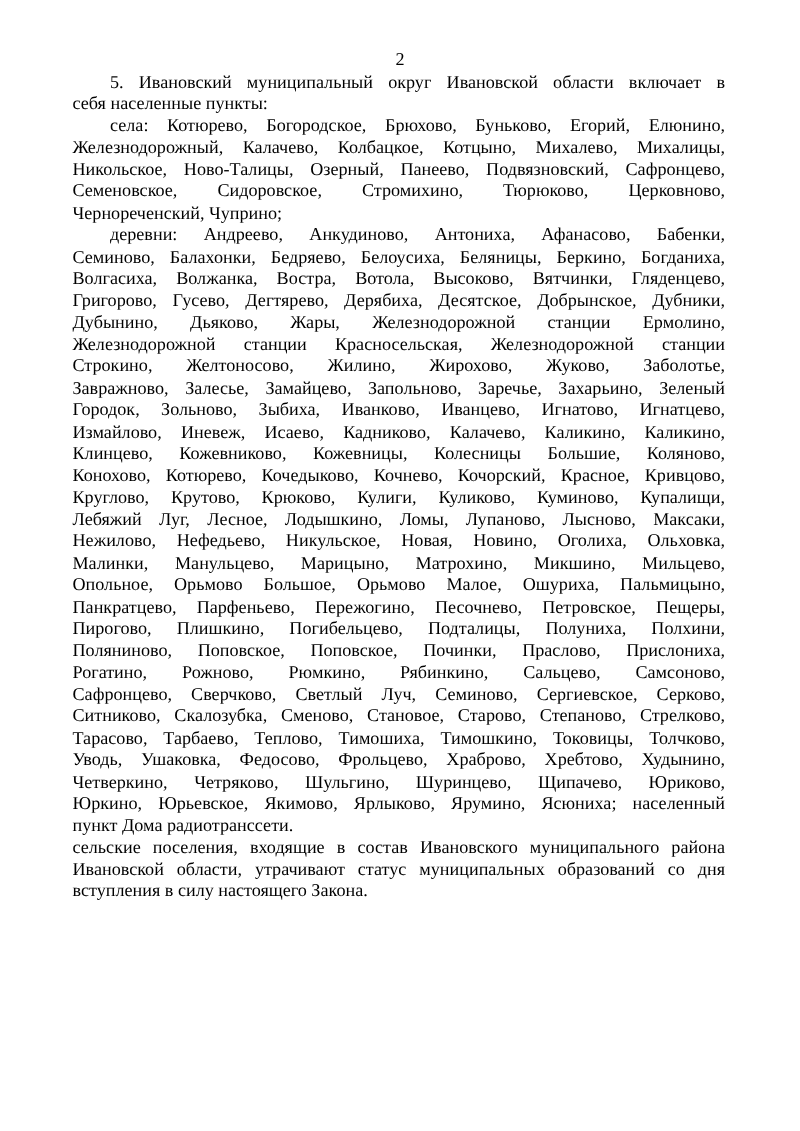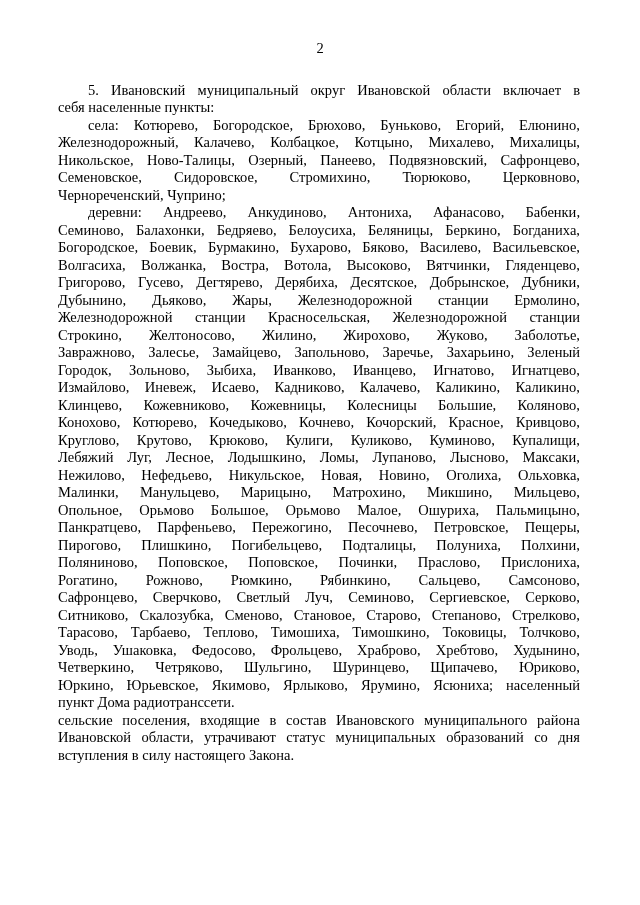--- a/index.html
+++ b/index.html
@@ -20,21 +20,20 @@
     position: relative;
     width: 640px;
     height: 905px;
     background: #ffffff;
   }
   .page-number {
     margin-top: 40px;
     text-align: center;
   }
   .content {
-    margin-top: 24px;
     margin-left: 58px;
     width: 522px;
   }
   .paragraph {
     margin: 0;
     padding: 0;
   }
   .line {
     text-align: justify;
     text-align-last: justify;
@@ -62,21 +61,20 @@
       <div class="paragraph">
         <div class="line first">села: Котюрево, Богородское, Брюхово, Буньково, Егорий, Елюнино,</div>
         <div class="line">Железнодорожный, Калачево, Колбацкое, Котцыно, Михалево, Михалицы,</div>
         <div class="line">Никольское, Ново-Талицы, Озерный, Панеево, Подвязновский, Сафронцево,</div>
         <div class="line">Семеновское, Сидоровское, Стромихино, Тюрюково, Церковново,</div>
         <div class="line last">Чернореченский, Чуприно;</div>
       </div>
       <div class="paragraph">
         <div class="line first">деревни: Андреево, Анкудиново, Антониха, Афанасово, Бабенки,</div>
         <div class="line">Семиново, Балахонки, Бедряево, Белоусиха, Беляницы, Беркино, Богданиха,</div>
-        <div class="line">Богородское, Боевик, Бурмакино, Бухарово, Бяково, Василево, Васильевское,</div>
         <div class="line">Волгасиха, Волжанка, Востра, Вотола, Высоково, Вятчинки, Гляденцево,</div>
         <div class="line">Григорово, Гусево, Дегтярево, Дерябиха, Десятское, Добрынское, Дубники,</div>
         <div class="line">Дубынино, Дьяково, Жары, Железнодорожной станции Ермолино,</div>
         <div class="line">Железнодорожной станции Красносельская, Железнодорожной станции</div>
         <div class="line">Строкино, Желтоносово, Жилино, Жирохово, Жуково, Заболотье,</div>
         <div class="line">Завражново, Залесье, Замайцево, Запольново, Заречье, Захарьино, Зеленый</div>
         <div class="line">Городок, Зольново, Зыбиха, Иванково, Иванцево, Игнатово, Игнатцево,</div>
         <div class="line">Измайлово, Иневеж, Исаево, Кадниково, Калачево, Каликино, Каликино,</div>
         <div class="line">Клинцево, Кожевниково, Кожевницы, Колесницы Большие, Коляново,</div>
         <div class="line">Конохово, Котюрево, Кочедыково, Кочнево, Кочорский, Красное, Кривцово,</div>

